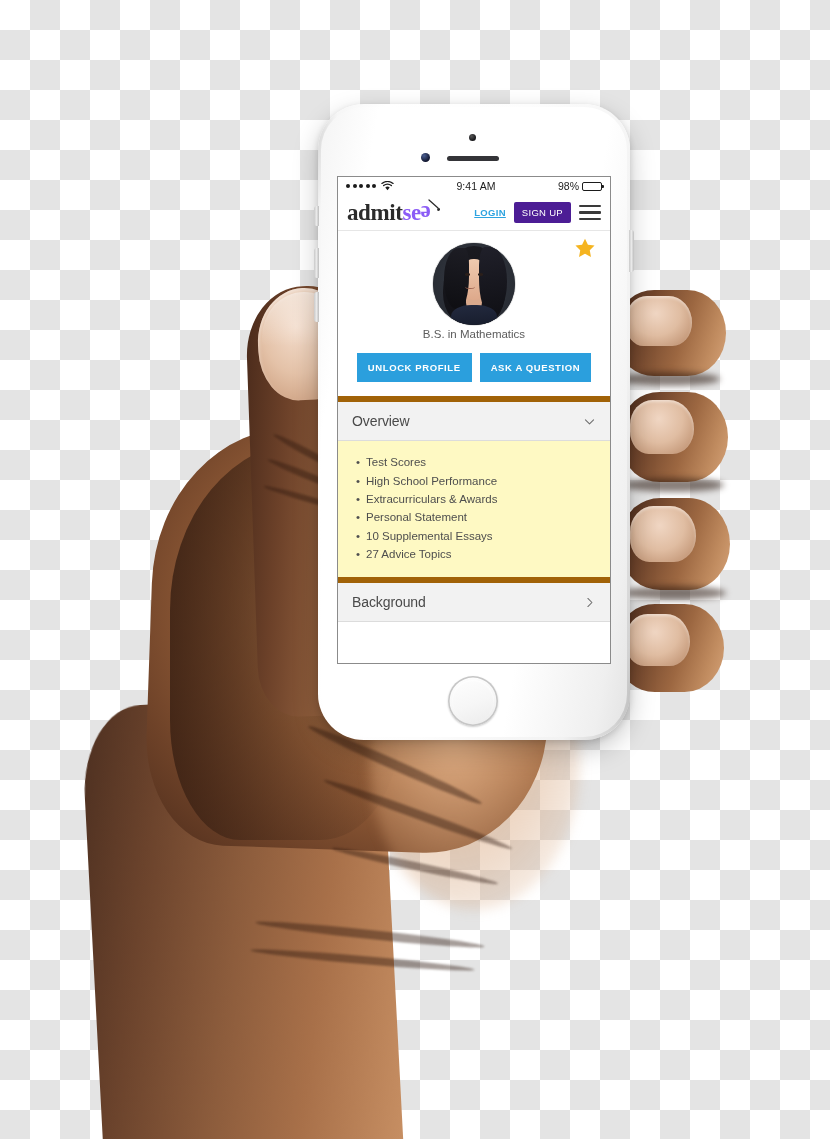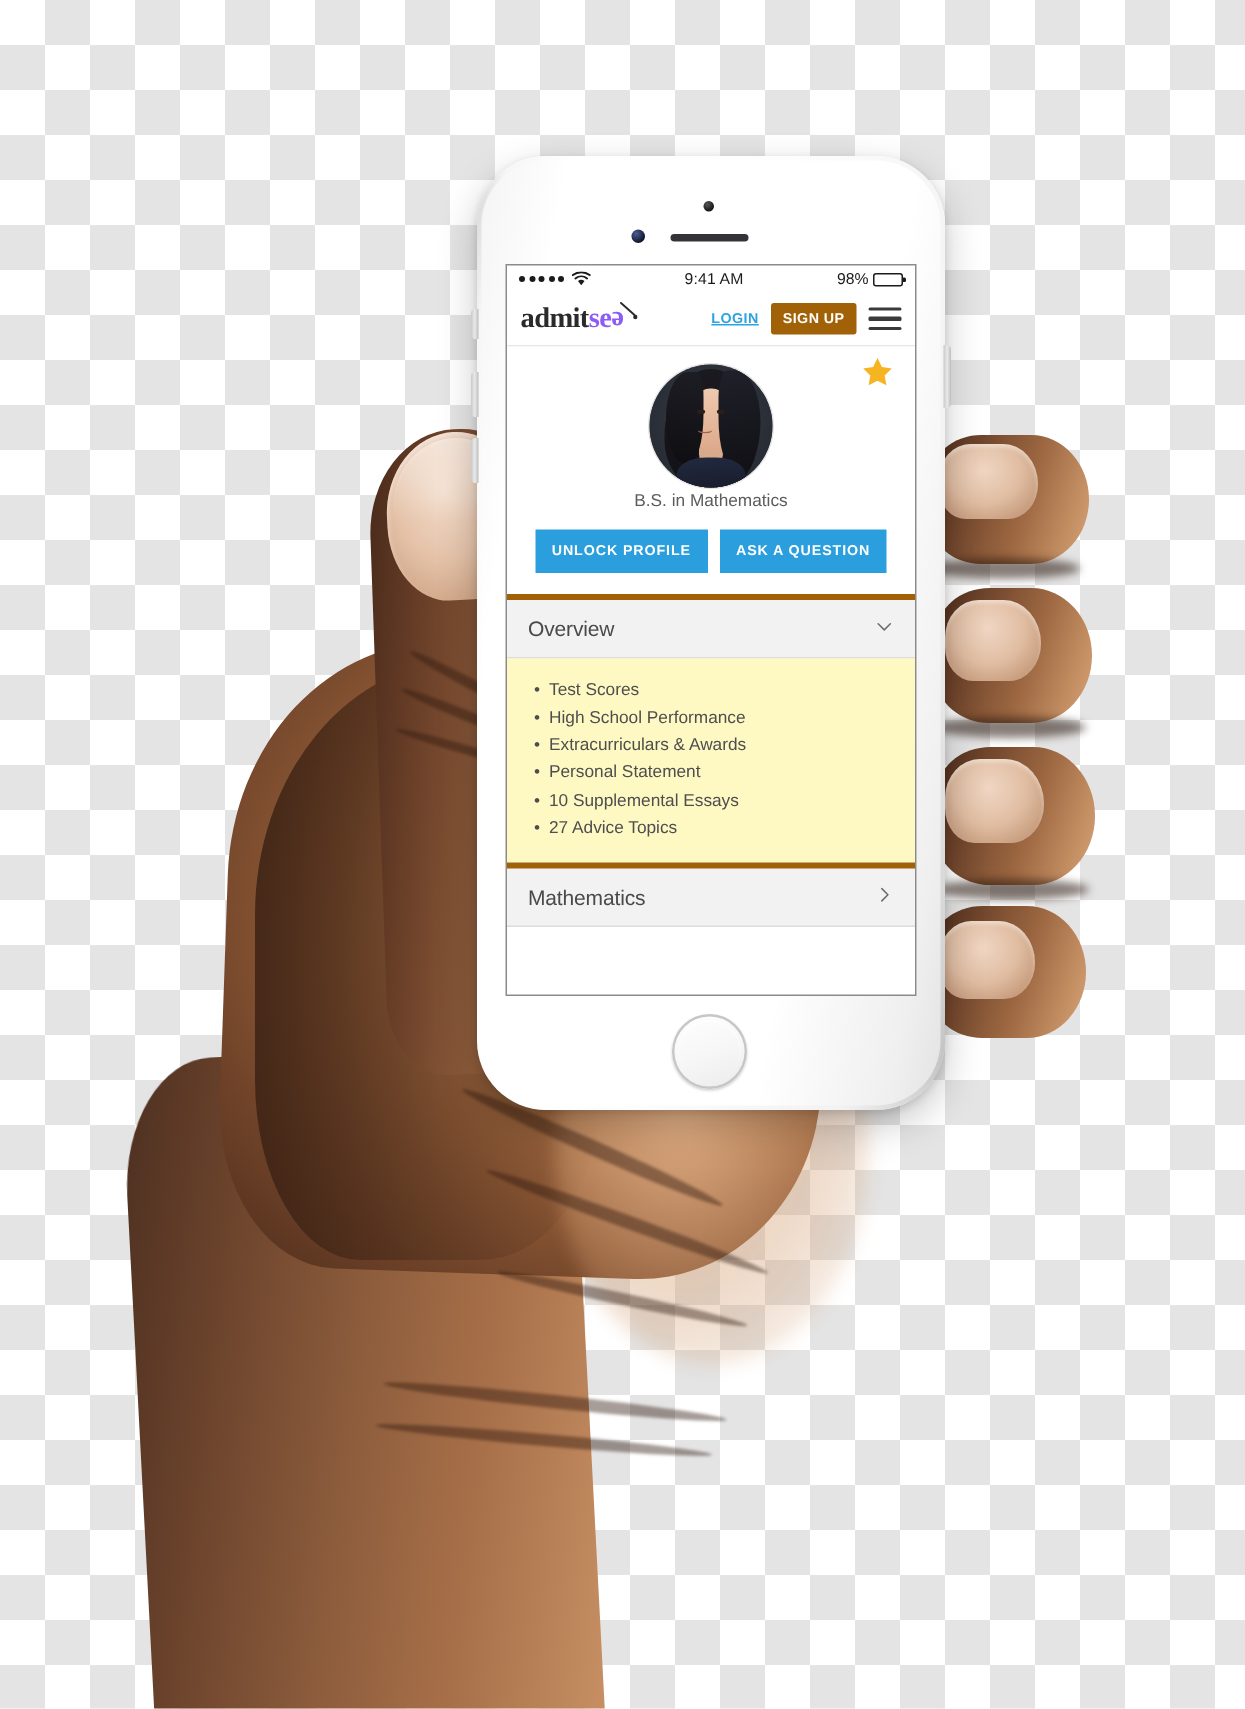--- a/index.html
+++ b/index.html
@@ -192,39 +192,39 @@
   
   .navbar {
     height: 36px;
     display: flex; align-items: center; justify-content: space-between;
     padding: 0 9px;
     background: #fff;
     border-bottom: 1px solid #e6e6e6;
   }
   .logo {
     font-family: "Liberation Serif", serif;
-    font-size: 19px; font-weight: 700; letter-spacing: -.4px;
+    font-size: 23px; font-weight: 700; letter-spacing: -.4px;
     display: flex; align-items: baseline;
     position: relative;
   }
   .logo .admit { color: #2b2b2b; }
   .logo .see   { color: #8b5cf6; }
   .logo .see .flip { display: inline-block; transform: rotate(180deg); }
   .logo .swoosh {
     position: absolute; right: -9px; top: -1px;
     width: 12px; height: 13px;
   }
   .nav-right { display: flex; align-items: center; gap: 8px; }
   .login-link {
     font-size: 9.5px; font-weight: 700; color: #2da3e0;
     letter-spacing: .3px;
   }
   .signup-btn {
-    background: #a16207; color: #fff;
-    font-size: 9.5px; font-weight: 700; letter-spacing: .3px;
+    background: #4c1d95; color: #fff;
+    font-size: 9.5px; font-weight: 400; letter-spacing: .3px;
     padding: 5px 8px; border-radius: 2px;
     border: none; cursor: pointer;
   }
   .hamburger { width: 22px; display: flex; flex-direction: column; gap: 4px; cursor: pointer; }
   .hamburger span { display:block; height: 2.4px; background: #3a3a3a; border-radius: 1px; }
 
   
   .profile { position: relative; padding: 12px 0 0; background: #fff; }
   .star {
     position: absolute; right: 14px; top: 6px;
@@ -290,24 +290,24 @@
   .action-btn {
     background: #2b9fdd; color: #fff; border: none;
     font-size: 9.5px; font-weight: 700; letter-spacing: .6px;
     padding: 9px 11px; border-radius: 0; cursor: pointer;
     font-family: "Liberation Sans", sans-serif;
   }
 
   
   .acc-header {
     background: #f2f2f2;
-    border-top: 4px solid #a16207;
+    border-top: 6px solid #a16207;
     border-bottom: 1px solid #dcdcdc;
     padding: 11px 14px;
-    display: flex; justify-content: space-between;
+    display: flex; align-items: center; justify-content: space-between;
     cursor: pointer;
   }
   .acc-title { font-size: 14px; color: #4a4a4a; letter-spacing: -.1px; }
   .chev { width: 13px; height: 13px; }
   .acc-body { padding: 12px 18px 14px; background: #fef9c3; }
   .acc-body ul { list-style: none; }
   .acc-body li {
     font-size: 11.5px; color: #4e4e4e;
     padding: 3.2px 0; position: relative; padding-left: 10px;
   }
@@ -450,18 +450,18 @@
       <li>Test Scores</li>
       <li>High School Performance</li>
       <li>Extracurriculars &amp; Awards</li>
       <li>Personal Statement</li>
       <li>10 Supplemental Essays</li>
       <li>27 Advice Topics</li>
     </ul>
   </div>
 
   <div class="acc-header">
-    <span class="acc-title">Mathematics</span>
+    <span class="acc-title">Background</span>
     <svg class="chev" viewBox="0 0 16 16">
       <path d="M6 3 L11 8 L6 13" stroke="#6e6e6e" stroke-width="1.3" fill="none" stroke-linecap="round" stroke-linejoin="round"></path>
     </svg>
   </div>
 </div>
 
 </body></html>

